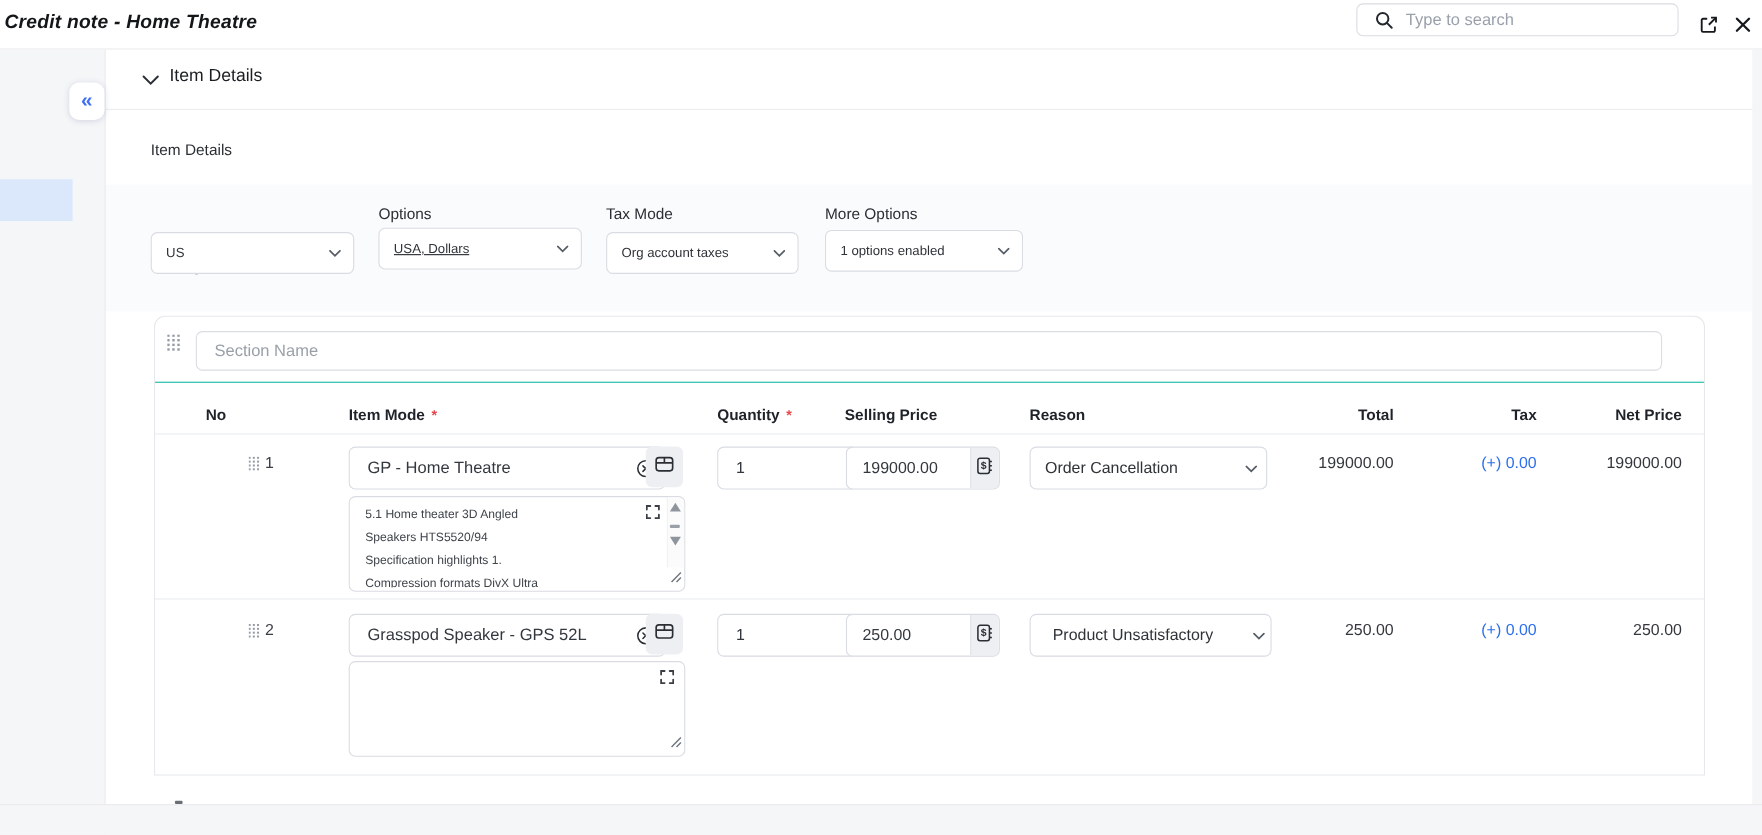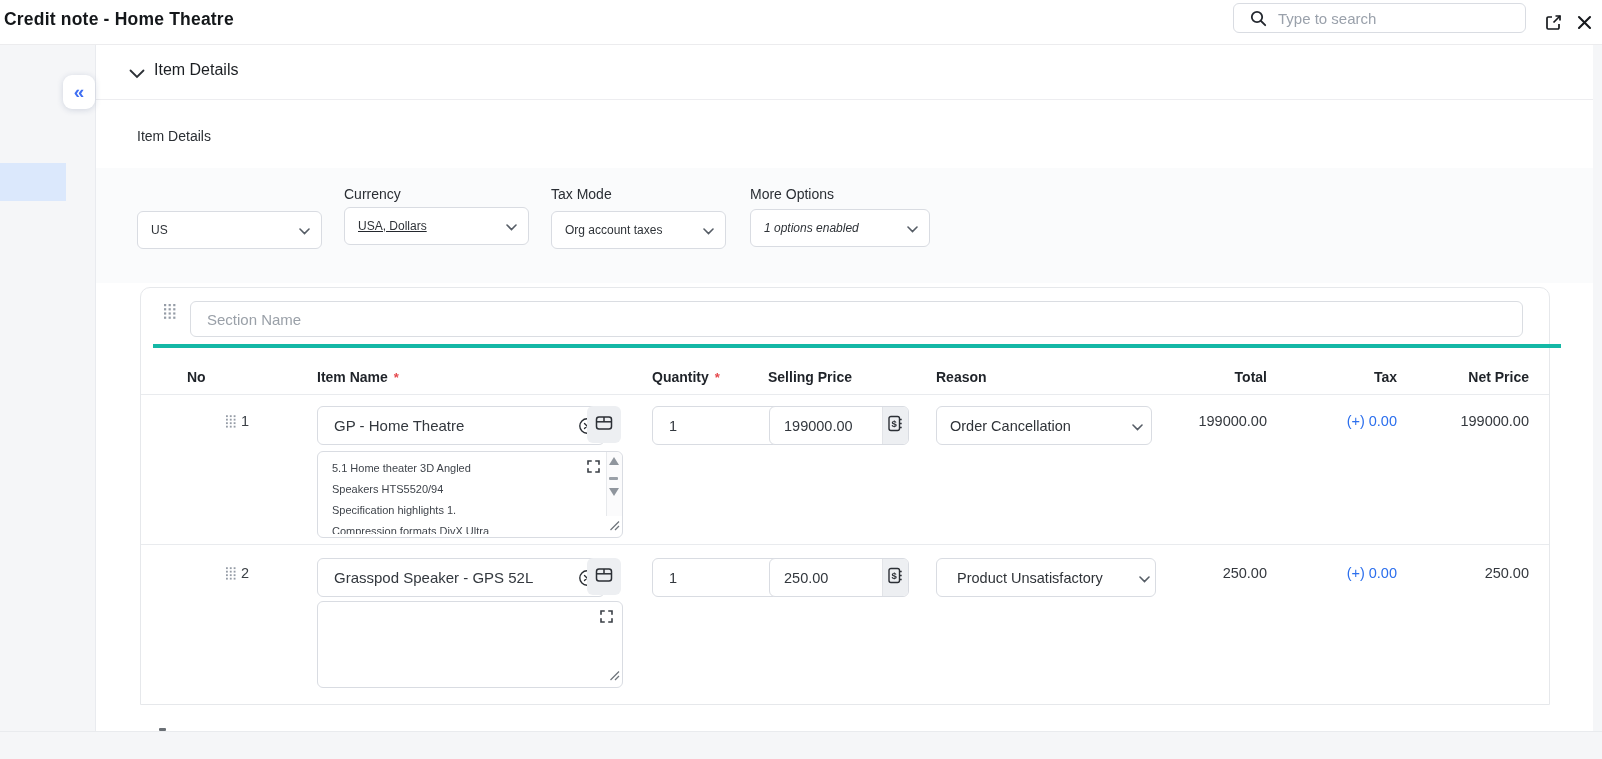--- a/index.html
+++ b/index.html
@@ -2,21 +2,21 @@
 <html><head>
 <meta charset="utf-8">
 <style>
   html,body{margin:0;padding:0;background:#fff;}
   .screen{position:relative;width:1602px;height:759px;overflow:hidden;background:#fff;
           font-family:"Liberation Sans",sans-serif;color:#24282e;}
   .abs{position:absolute;box-sizing:border-box;}
 
   
   .topbar{left:0;top:0;width:1602px;height:45px;background:#fff;border-bottom:1px solid #ececee;z-index:6;}
-  .title{left:4px;top:9px;font-size:17.5px;font-weight:bold;color:#14171a;letter-spacing:.2px;}
+  .title{left:4px;top:9px;font-size:17.5px;font-weight:bold;color:#14171a;letter-spacing:.2px;font-style:italic;}
   .searchbox{left:1233px;top:3px;width:293px;height:30px;border:1px solid #d9dce2;border-radius:6px;
              display:flex;align-items:center;padding:0 10px 0 16px;background:#fff;}
   .searchbox input{border:none;outline:none;background:transparent;flex:1;margin-left:9px;
                    font:15px "Liberation Sans",sans-serif;color:#33383e;}
   .searchbox input::placeholder{color:#9aa1ab;}
   .iconbtn{display:flex;align-items:center;justify-content:center;cursor:pointer;}
 
   
   .sidebar{left:0;top:45px;width:96px;height:714px;background:#f5f6f8;border-right:1px solid #e9ebef;z-index:1;}
   .side-blue{left:0;top:163px;width:66px;height:38px;background:#dbe8fc;z-index:2;}
@@ -37,21 +37,21 @@
 
   
   .flabel{font-size:14px;color:#2a2e34;}
   .selectbox{background:#fff;border:1px solid #d9dce2;border-radius:6px;display:flex;align-items:center;
              justify-content:space-between;padding:0 11px 0 13px;cursor:pointer;}
   .selectbox .val{font-size:12px;color:#2f3338;white-space:nowrap;overflow:hidden;}
 
   
   .card{left:140px;top:287px;width:1410px;height:418px;background:#fff;border:1px solid #e6e8eb;
         border-radius:10px 10px 0 0;}
-  .sec-row{left:12px;top:0;width:100%;height:60px;border-bottom:4px solid #14b8a6;}
+  .sec-row{left:0;top:0;width:100%;height:60px;border-bottom:1px solid #14b8a6;}
   .section-input{left:37px;top:13px;width:1333px;height:36px;border:1px solid #dadde2;border-radius:6px;
                  display:flex;align-items:center;padding:0 14px;background:#fff;}
   .section-input input{border:none;outline:none;background:transparent;width:100%;
                        font:15px "Liberation Sans",sans-serif;color:#5a6068;}
   .section-input input::placeholder{color:#9aa0a8;}
   .thead{left:0;top:60px;width:100%;height:47px;border-bottom:1px solid #e9ebee;}
   .th{position:absolute;top:21px;font-size:14px;font-weight:bold;color:#1f2329;white-space:nowrap;}
   .req{color:#e5484d;margin-left:6px;font-size:13px;}
   .trow{position:absolute;left:0;width:100%;}
   .row1{top:107px;height:150px;border-bottom:1px solid #e9ebee;box-sizing:border-box;}
@@ -143,38 +143,38 @@
   <div class="abs band"></div>
 
   <div class="abs flabel" style="left:137px;top:186px;margin-top:47px;">Tax regions</div>
   <div class="abs selectbox" style="left:137px;top:211px;width:185px;height:38px;">
     <span class="val">US</span>
     <span><svg width="11" height="7" viewBox="0 0 11 7">
           <path d="M1 1l4.5 4.5L10 1" fill="none" stroke="#565d66" stroke-width="1.6" stroke-linecap="round"></path>
         </svg></span>
   </div>
 
-  <div class="abs flabel" style="left:344px;top:186px;">Currency</div>
+  <div class="abs flabel" style="left:344px;top:186px;">Options</div>
   <div class="abs selectbox" style="left:344px;top:207px;width:185px;height:38px;text-decoration:underline;">
     <span class="val">USA, Dollars</span>
     <span><svg width="11" height="7" viewBox="0 0 11 7">
           <path d="M1 1l4.5 4.5L10 1" fill="none" stroke="#565d66" stroke-width="1.6" stroke-linecap="round"></path>
         </svg></span>
   </div>
 
   <div class="abs flabel" style="left:551px;top:186px;">Tax Mode</div>
   <div class="abs selectbox" style="left:551px;top:211px;width:175px;height:38px;">
     <span class="val">Org account taxes</span>
     <span><svg width="11" height="7" viewBox="0 0 11 7">
           <path d="M1 1l4.5 4.5L10 1" fill="none" stroke="#565d66" stroke-width="1.6" stroke-linecap="round"></path>
         </svg></span>
   </div>
 
   <div class="abs flabel" style="left:750px;top:186px;">More Options</div>
-  <div class="abs selectbox" style="left:750px;top:209px;width:180px;height:38px;font-style:italic;">
+  <div class="abs selectbox" style="left:750px;top:209px;width:180px;height:38px;">
     <span class="val">1 options enabled</span>
     <span><svg width="11" height="7" viewBox="0 0 11 7">
           <path d="M1 1l4.5 4.5L10 1" fill="none" stroke="#565d66" stroke-width="1.6" stroke-linecap="round"></path>
         </svg></span>
   </div>
 
   <div class="abs card">
 
     <div class="abs sec-row">
       <span class="abs" style="left:11px;top:16px;cursor:grab;">
@@ -193,21 +193,21 @@
             <rect x="9.2" y="12.6" width="2.2" height="2.2"></rect>
           </svg>
       </span>
       <div class="abs section-input">
         <input placeholder="Section Name" style="">
       </div>
     </div>
 
     <div class="abs thead">
       <span class="th" style="left:46px;">No</span>
-      <span class="th" style="left:176px;"><span>Item Name</span><span class="req">*</span></span>
+      <span class="th" style="left:176px;"><span>Item Mode</span><span class="req">*</span></span>
       <span class="th" style="left:511px;"><span>Quantity</span><span class="req">*</span></span>
       <span class="th" style="left:627px;">Selling Price</span>
       <span class="th" style="left:795px;">Reason</span>
       <span class="th" style="right:282px;">Total</span>
       <span class="th" style="right:152px;">Tax</span>
       <span class="th" style="right:20px;">Net Price</span>
     </div>
 
     <div class="trow row1">
       <div class="dragnum" style="left:85px;top:18px;">

